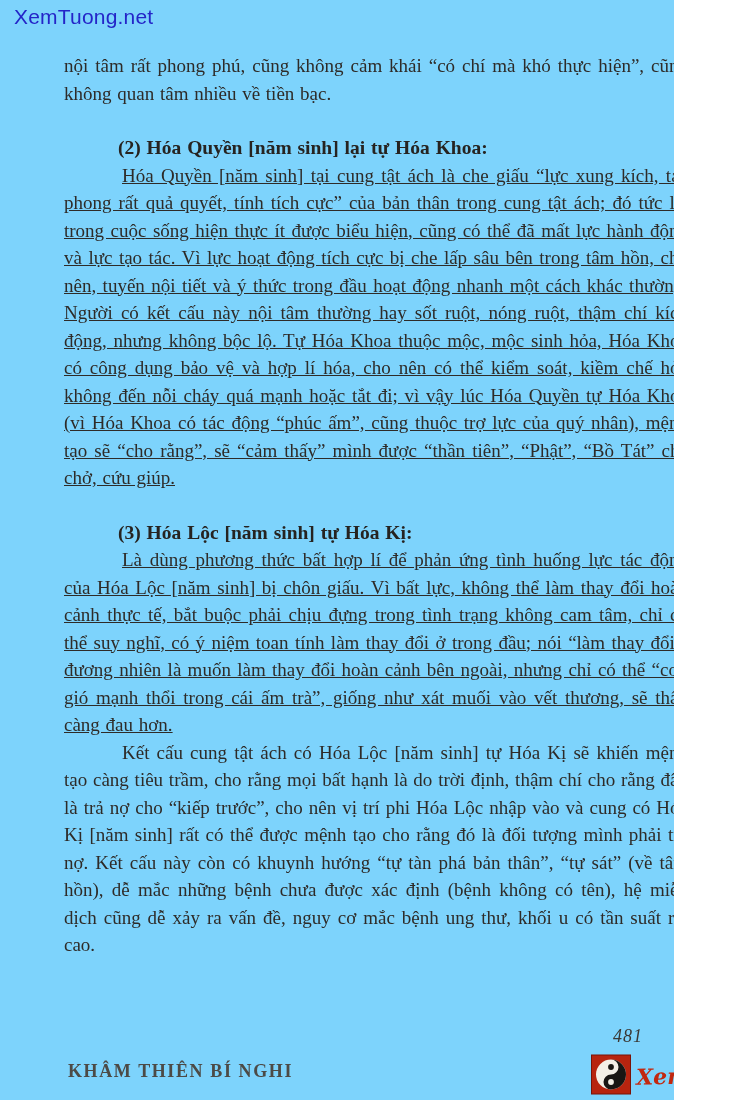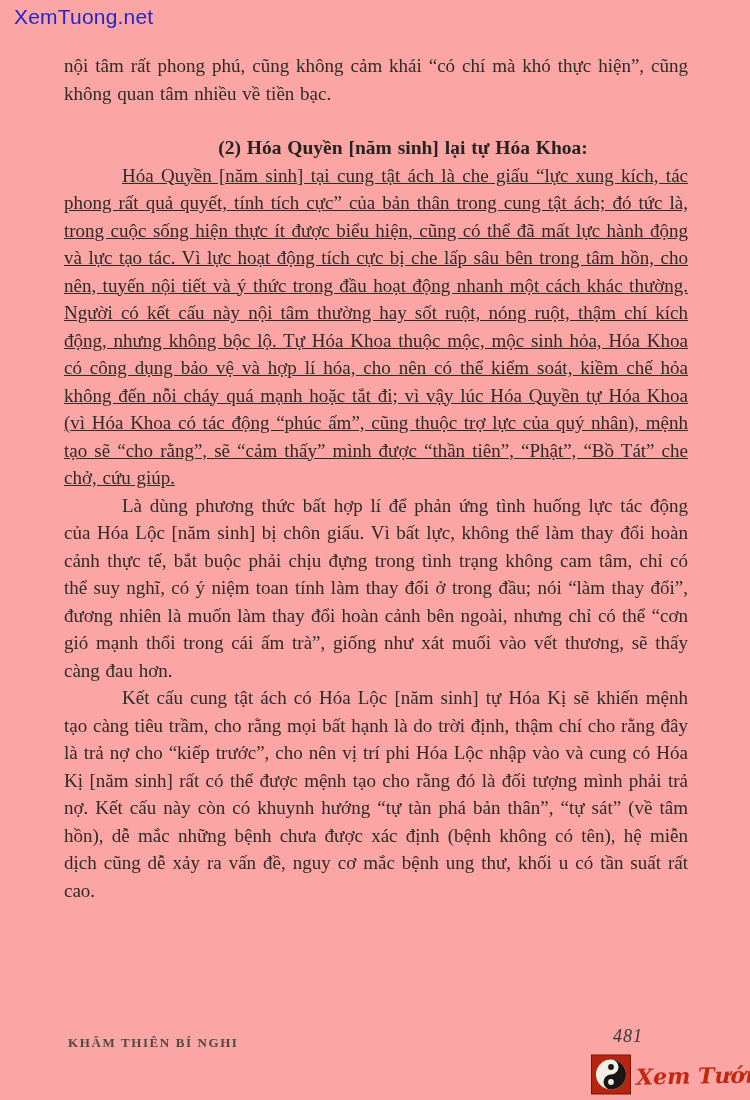--- a/index.html
+++ b/index.html
@@ -1,20 +1,20 @@
 <!DOCTYPE html>
 <html><head>
 <meta charset="utf-8">
 <style>
   html, body { margin: 0; padding: 0; }
   .page {
     position: relative;
-    width: 750px;
+    width: 674px;
     height: 1100px;
-    background: #fca5a5;
+    background: #7dd3fc;
     overflow: hidden;
     font-family: "Liberation Serif", serif;
   }
   
   .watermark {
     position: absolute;
     left: 14px;
     top: 5px;
     font-family: "Liberation Sans", sans-serif;
     font-size: 21px;
@@ -34,30 +34,30 @@
     word-spacing: 1px;
     margin-top: 12px;
   }
   .para { margin: 0; }
   .para.indent { text-indent: 58px; }
   .section-heading {
     margin: 27px 0 0 54px;
     font-size: 19.5px;
     font-weight: bold;
     color: #262320;
-    text-align: center;
+    text-align: left;
     line-height: 27.5px;
   }
   .section-heading + .para { margin-top: 0; text-decoration: underline; }
   
   .footer-title {
     position: absolute;
     left: 68px;
-    top: 1035px;
-    font-size: 13px;
+    top: 1061px;
+    font-size: 18px;
     letter-spacing: 1.6px;
     color: #4c4a46;
     font-weight: bold;
     font-family: "Liberation Serif", serif;
   }
   .page-number {
     position: absolute;
     left: 613px;
     top: 1026px;
     font-size: 18px;
@@ -98,20 +98,21 @@
   <div class="watermark">XemTuong.net</div>
 
   <main class="content">
 
     <p class="para">nội tâm rất phong phú,  cũng không cảm khái “có chí mà khó thực hiện”, cũng không quan tâm nhiều về tiền bạc.</p>
 
     <h2 class="section-heading">(2) Hóa Quyền [năm sinh] lại tự Hóa Khoa:</h2>
 
     <p class="para indent">Hóa Quyền [năm sinh] tại cung tật ách là che giấu “lực xung kích, tác phong rất quả quyết, tính tích cực” của bản thân trong cung tật ách; đó tức là, trong cuộc sống hiện thực ít được biểu hiện, cũng có thể đã mất lực hành động và lực tạo tác. Vì lực hoạt động tích cực bị che lấp sâu bên trong tâm hồn, cho nên, tuyến nội tiết và ý thức trong đầu hoạt động nhanh một cách khác thường. Người có kết cấu này nội tâm thường hay sốt ruột, nóng ruột, thậm chí kích động, nhưng không bộc lộ. Tự Hóa Khoa thuộc mộc, mộc sinh hỏa, Hóa Khoa có công dụng bảo vệ và hợp lí hóa, cho nên có thể kiểm soát, kiềm chế hỏa không đến nỗi cháy quá mạnh hoặc tắt đi; vì vậy lúc Hóa Quyền tự Hóa Khoa (vì Hóa Khoa có tác động “phúc ấm”, cũng thuộc trợ lực của quý nhân), mệnh tạo sẽ “cho rằng”, sẽ “cảm thấy” mình được “thần tiên”, “Phật”, “Bồ Tát” che chở, cứu giúp.</p>
 
+    <h2 class="section-heading">(3) Hóa Lộc [năm sinh] tự Hóa Kị:</h2>
 
     <p class="para indent">Là dùng phương thức bất hợp lí để phản ứng tình huống lực tác động của Hóa Lộc [năm sinh] bị chôn giấu. Vì bất lực, không thể làm thay đổi hoàn cảnh thực tế, bắt buộc phải chịu đựng trong tình trạng không cam tâm, chỉ có thể suy nghĩ, có ý niệm toan tính làm thay đổi ở trong đầu; nói “làm thay đổi”, đương nhiên là muốn làm thay đổi hoàn cảnh bên ngoài, nhưng chỉ có thể “cơn gió mạnh thổi trong cái ấm trà”, giống như xát muối vào vết thương, sẽ thấy càng đau hơn.</p>
 
     <p class="para indent">Kết cấu cung tật ách có Hóa Lộc [năm sinh] tự Hóa Kị sẽ khiến mệnh tạo càng tiêu trầm, cho rằng mọi bất hạnh là do trời định, thậm chí cho rằng đây là trả nợ cho “kiếp trước”, cho nên vị trí phi Hóa Lộc nhập vào và cung có Hóa Kị [năm sinh] rất có thể được mệnh tạo cho rằng đó là đối tượng mình phải trả nợ. Kết cấu này còn có khuynh hướng “tự tàn phá bản thân”, “tự sát” (về tâm hồn), dễ mắc những bệnh chưa được xác định (bệnh không có tên), hệ miễn dịch cũng dễ xảy ra vấn đề, nguy cơ mắc bệnh ung thư, khối u có tần suất rất cao.</p>
 
   </main>
 
   <div class="footer-title">KHÂM THIÊN BÍ NGHI</div>
 
   <div class="page-number">481</div>

